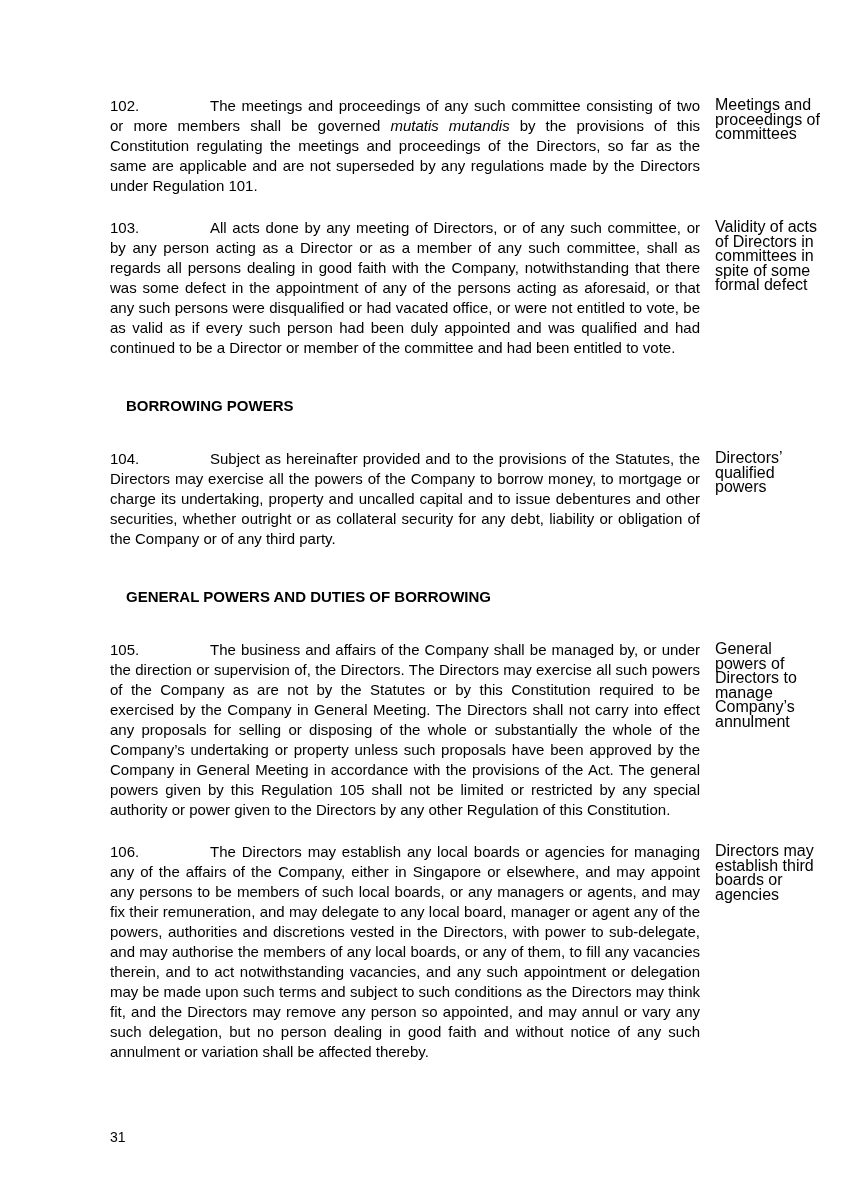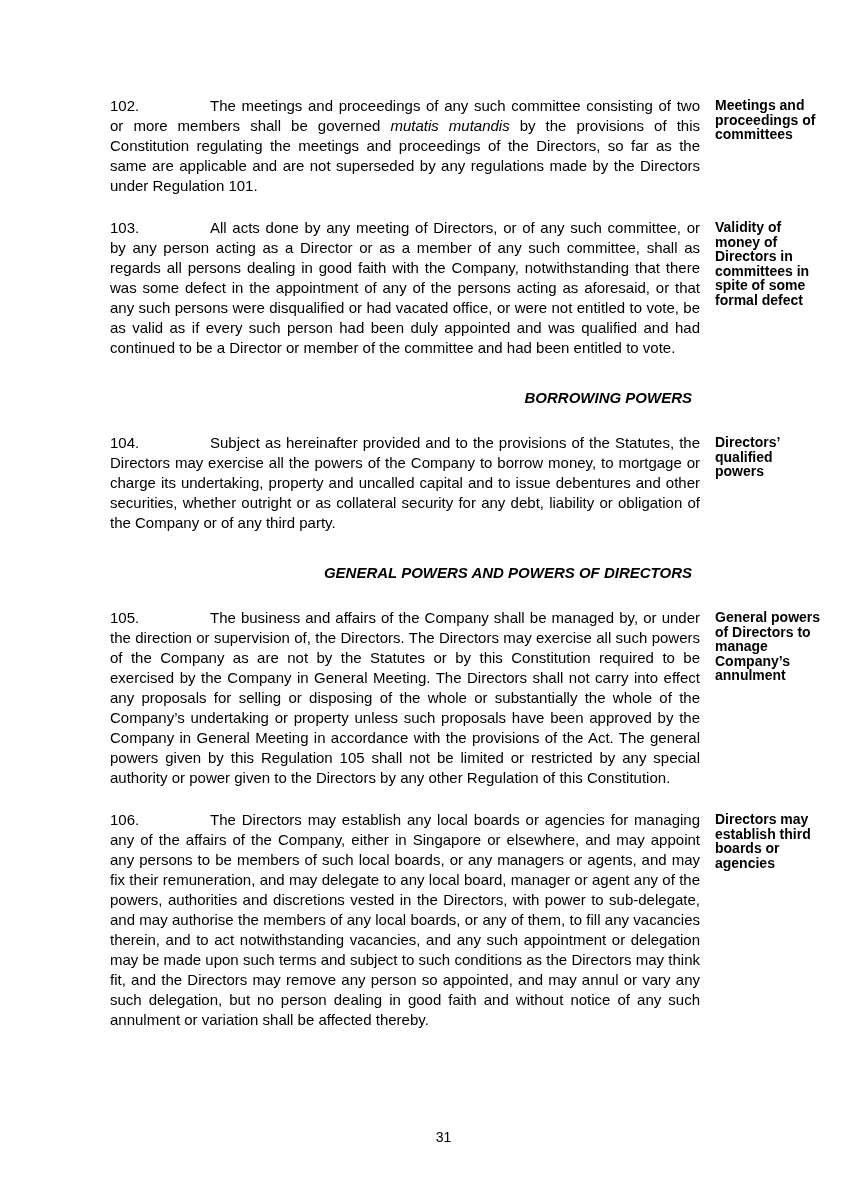--- a/index.html
+++ b/index.html
@@ -32,71 +32,68 @@
     font-size: 15px;
     line-height: 20px;
     text-align: justify;
   }
   .num {
     display: inline-block;
     width: 100px;
   }
   .italic { font-style: italic; }
   .note {
-    font-size: 14px;
+    font-size: 16px;
     line-height: 14.5px;
     padding-top: 2px;
-    font-weight: bold;
   }
   .heading-row { margin: 20px 0 17px 0; }
   .heading {
-    margin: 8px;
+    margin: 16px;
     font-size: 15px;
     line-height: 20px;
     font-weight: bold;
-    text-align: right;
-    font-style: italic;
+    text-align: left;
   }
   .page-number {
     position: absolute;
     left: 110px;
     width: 667px;
     top: 1129px;
     font-size: 14px;
-    text-align: center;
   }
 </style>
 </head>
 <body>
 
 <div class="page">
   <div class="content">
 
     <div class="row para-gap">
       <p class="para"><span class="num">102.</span><span>The meetings and proceedings of any such committee consisting of two or more members shall be governed </span><span class="italic">mutatis mutandis</span><span> by the provisions of this Constitution regulating the meetings and proceedings of the Directors, so far as the same are applicable and are not superseded by any regulations made by the Directors under Regulation 101.</span></p>
       <div class="note">Meetings and proceedings of committees</div>
     </div>
 
     <div class="row para-gap">
       <p class="para"><span class="num">103.</span><span>All acts done by any meeting of Directors, or of any such committee, or by any person acting as a Director or as a member of any such committee, shall as regards all persons dealing in good faith with the Company, notwithstanding that there was some defect in the appointment of any of the persons acting as aforesaid, or that any such persons were disqualified or had vacated office, or were not entitled to vote, be as valid as if every such person had been duly appointed and was qualified and had continued to be a Director or member of the committee and had been entitled to vote.</span></p>
-      <div class="note">Validity of money of Directors in committees in spite of some formal defect</div>
+      <div class="note">Validity of acts of Directors in committees in spite of some formal defect</div>
     </div>
 
     <div class="row heading-row">
       <h2 class="heading">BORROWING POWERS</h2>
       <div class="note"></div>
     </div>
 
     <div class="row para-gap">
       <p class="para"><span class="num">104.</span><span>Subject as hereinafter provided and to the provisions of the Statutes, the Directors may exercise all the powers of the Company to borrow money, to mortgage or charge its undertaking, property and uncalled capital and to issue debentures and other securities, whether outright or as collateral security for any debt, liability or obligation of the Company or of any third party.</span></p>
       <div class="note">Directors’ qualified powers</div>
     </div>
 
     <div class="row heading-row">
-      <h2 class="heading">GENERAL POWERS AND POWERS OF DIRECTORS</h2>
+      <h2 class="heading">GENERAL POWERS AND DUTIES OF BORROWING</h2>
       <div class="note"></div>
     </div>
 
     <div class="row para-gap">
       <p class="para"><span class="num">105.</span><span>The business and affairs of the Company shall be managed by, or under the direction or supervision of, the Directors.  The Directors may exercise all such powers of the Company as are not by the Statutes or by this Constitution required to be exercised by the Company in General Meeting.  The Directors shall not carry into effect any proposals for selling or disposing of the whole or substantially the whole of the Company’s undertaking or property unless such proposals have been approved by the Company in General Meeting in accordance with the provisions of the Act.  The general powers given by this Regulation 105 shall not be limited or restricted by any special authority or power given to the Directors by any other Regulation of this Constitution.</span></p>
       <div class="note">General powers of Directors to manage Company’s annulment</div>
     </div>
 
     <div class="row">
       <p class="para"><span class="num">106.</span><span>The Directors may establish any local boards or agencies for managing any of the affairs of the Company, either in Singapore or elsewhere, and may appoint any persons to be members of such local boards, or any managers or agents, and may fix their remuneration, and may delegate to any local board, manager or agent any of the powers, authorities and discretions vested in the Directors, with power to sub-delegate, and may authorise the members of any local boards, or any of them, to fill any vacancies therein, and to act notwithstanding vacancies, and any such appointment or delegation may be made upon such terms and subject to such conditions as the Directors may think fit, and the Directors may remove any person so appointed, and may annul or vary any such delegation, but no person dealing in good faith and without notice of any such annulment or variation shall be affected thereby.</span></p>

